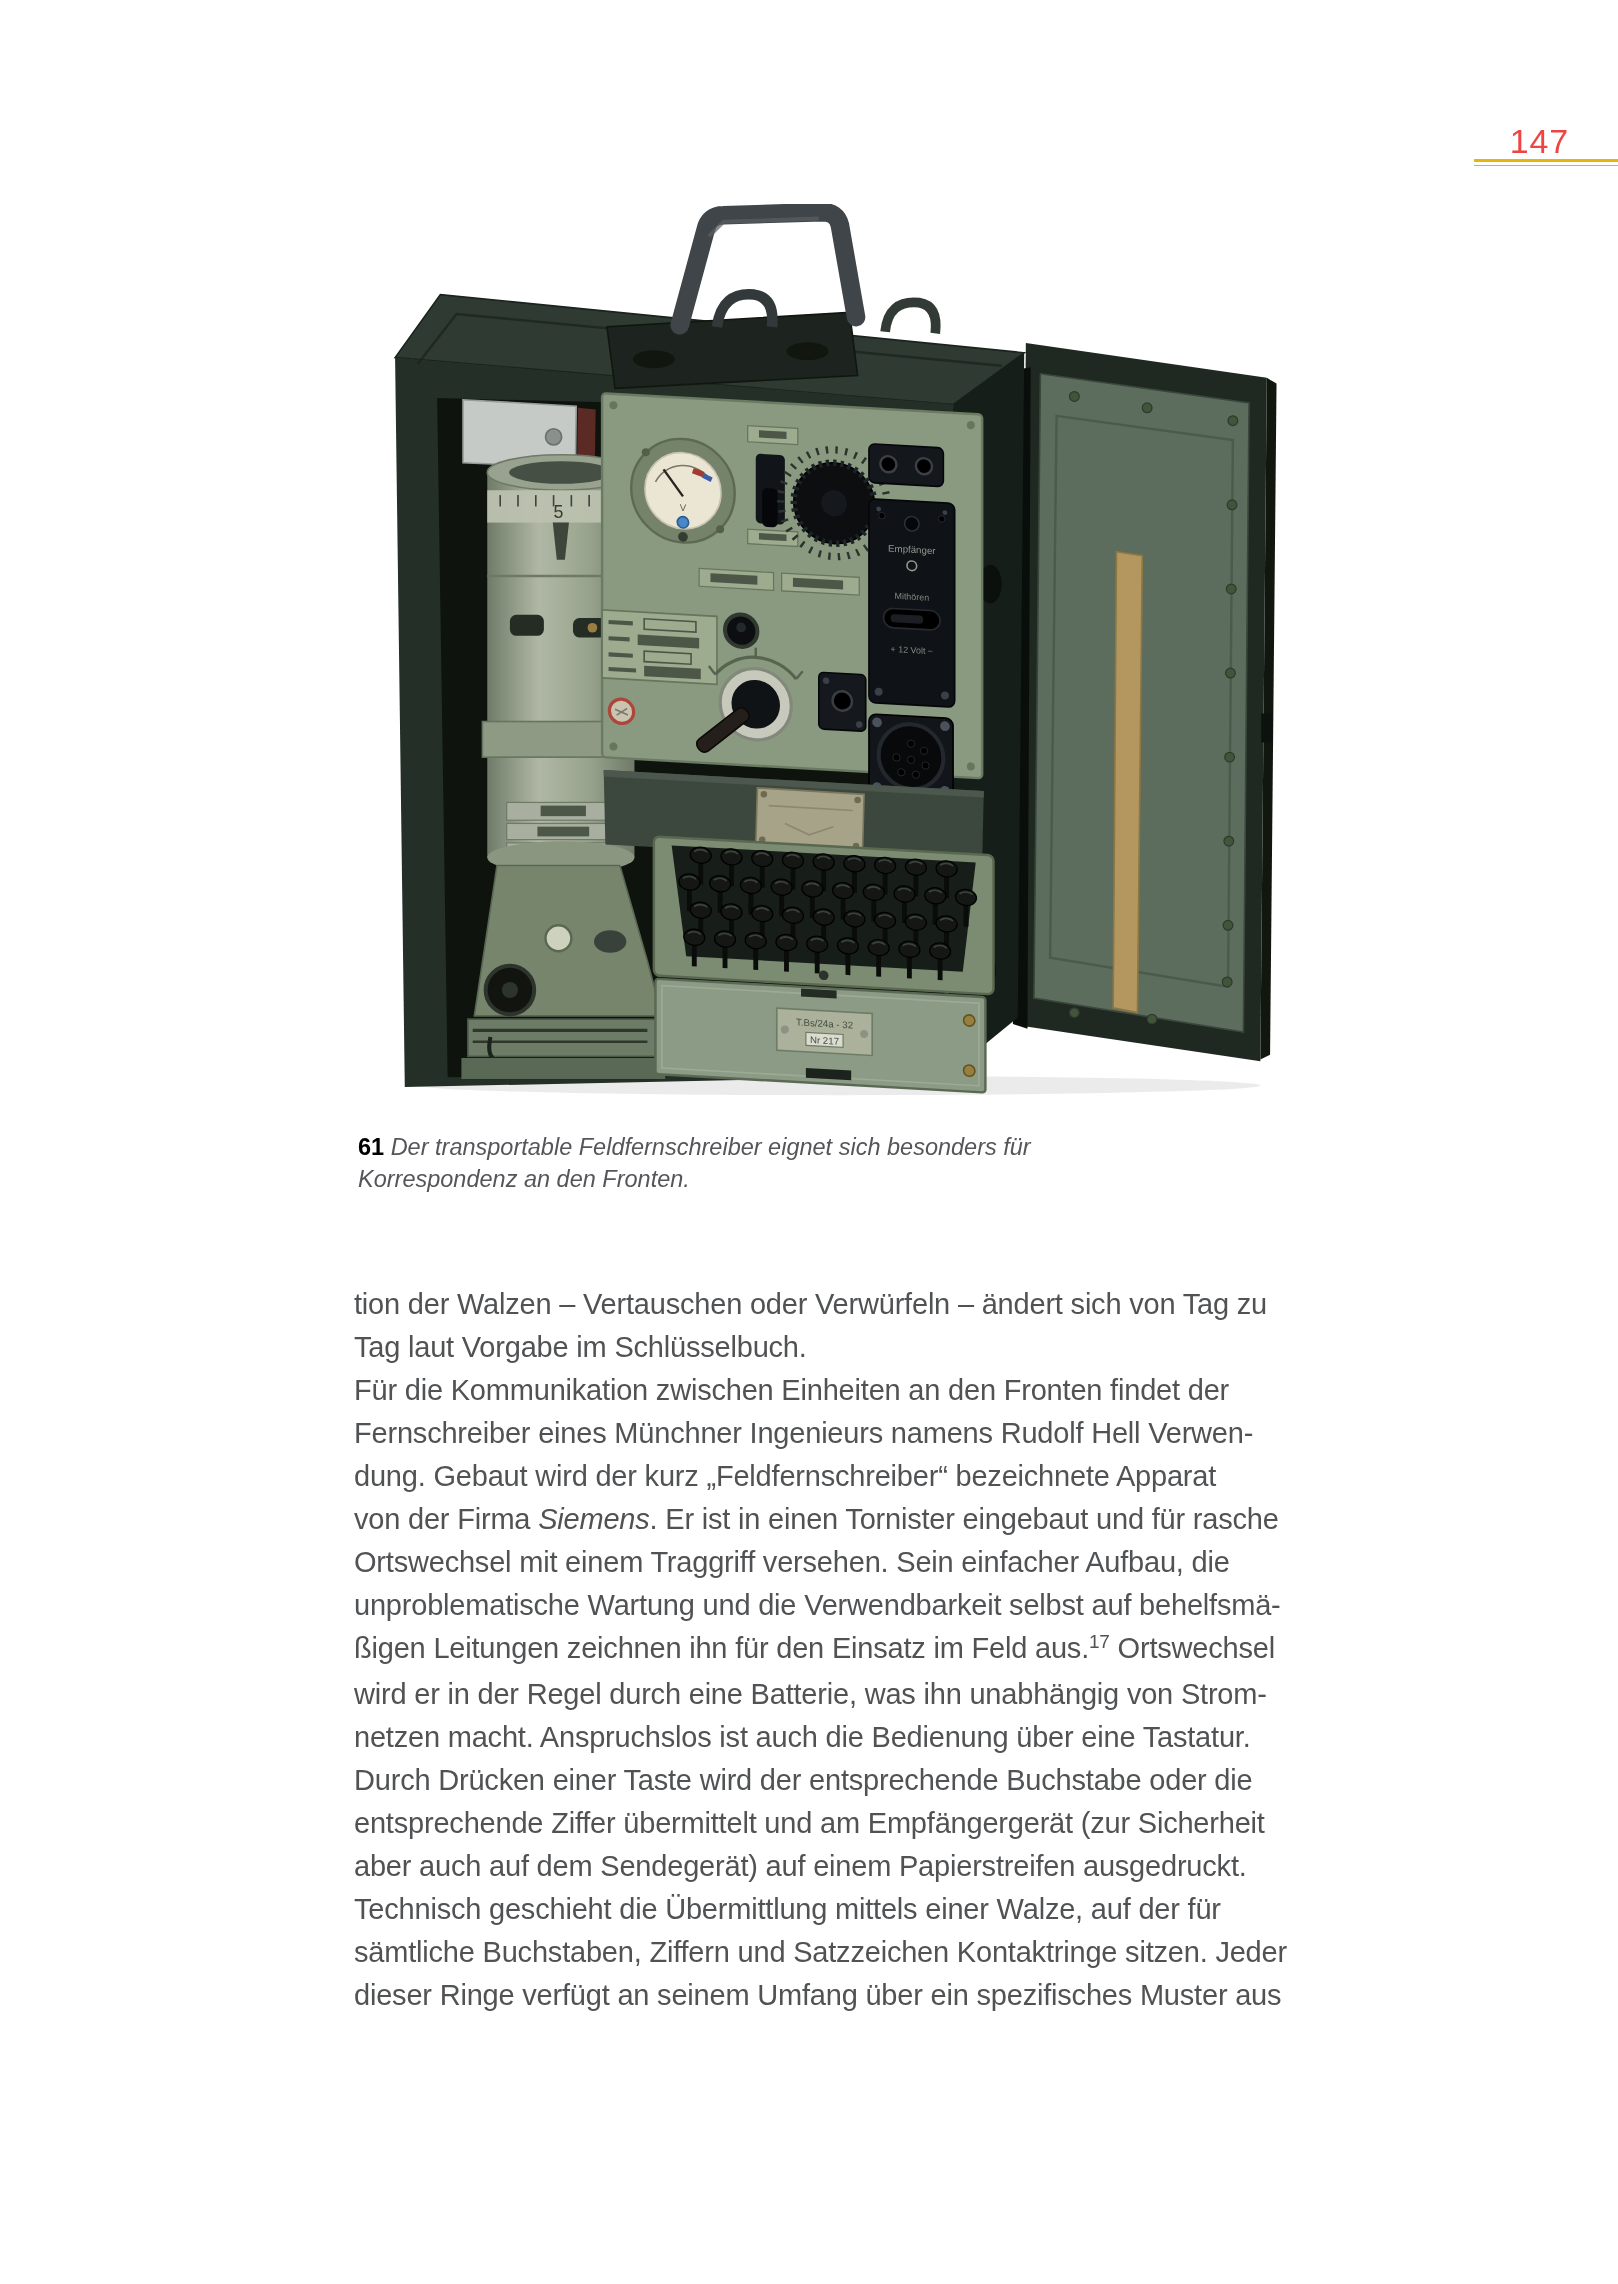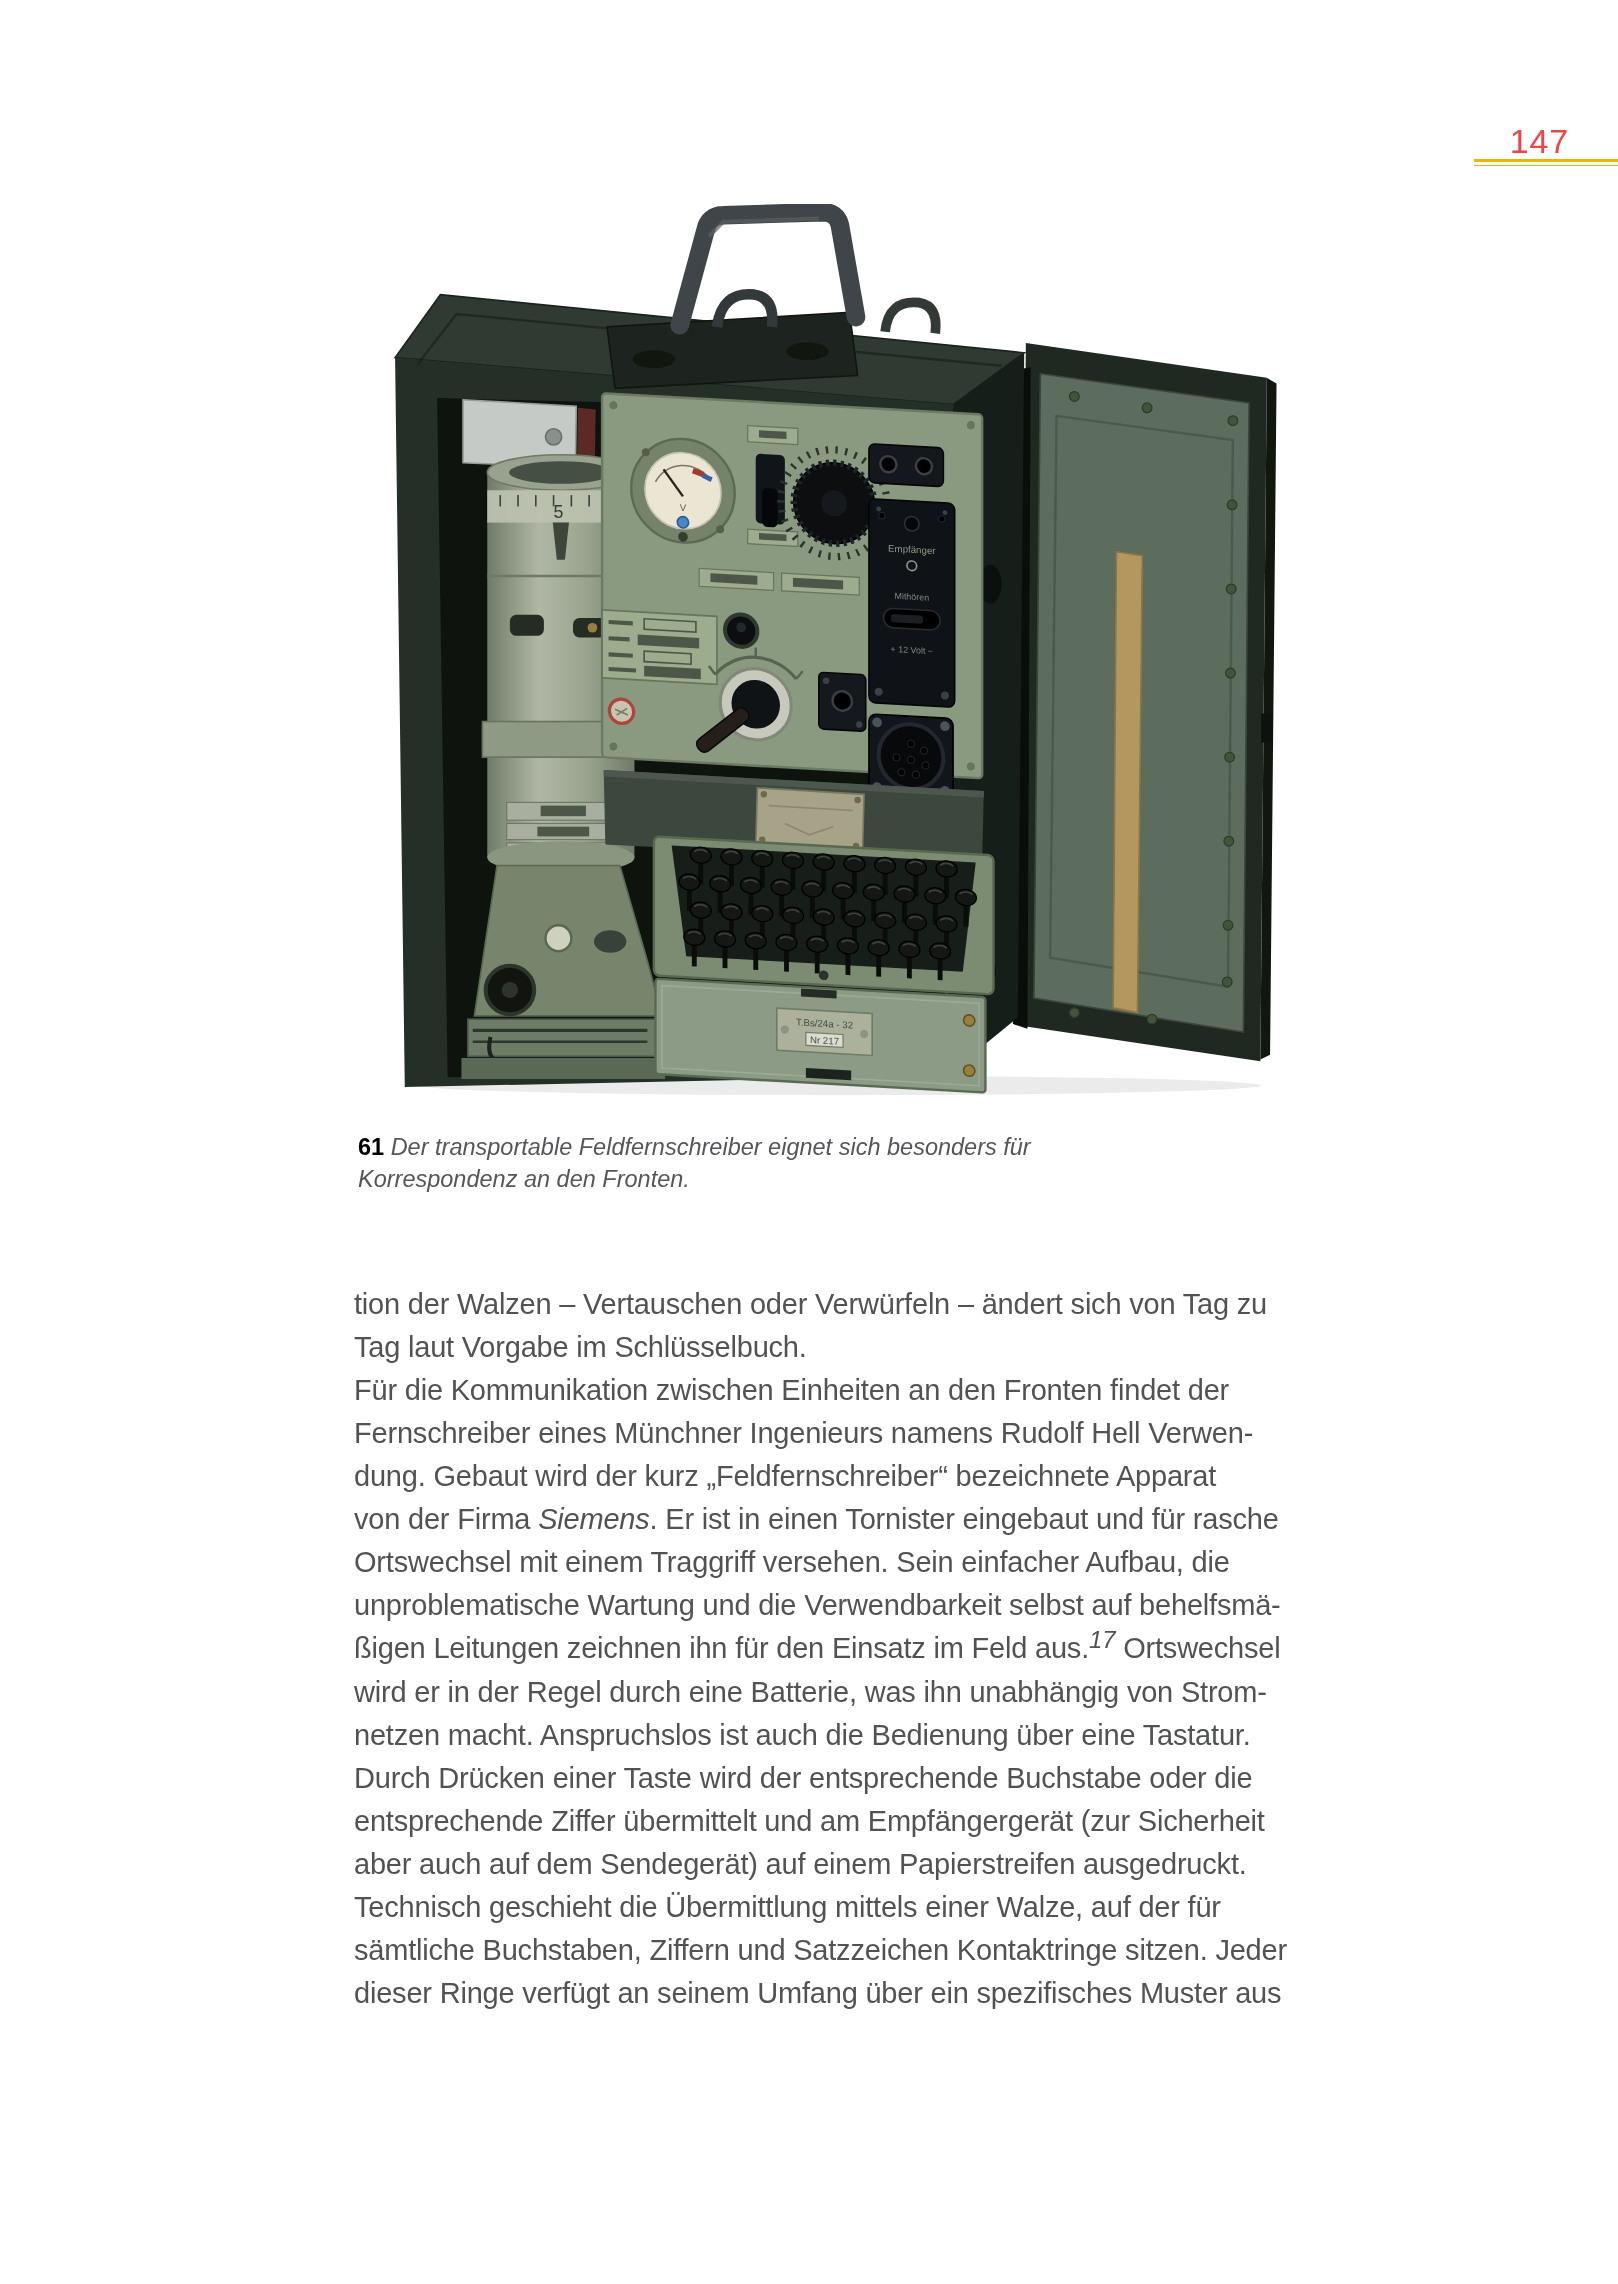--- a/index.html
+++ b/index.html
@@ -22,21 +22,21 @@
     font-size:23.5px; line-height:32px; font-style:italic; color:#55565a;
   }
   .caption .caption-number{ font-style:normal; font-weight:bold; color:#000000; padding-right:6.5px; }
 
   .body-text{
     position:absolute; left:354px; top:1283px; width:1084px;
     font-size:29px; line-height:43px; color:#515254; letter-spacing:-0.2px;
   }
   .bline{ white-space:pre-wrap; }
   .bline span.i{ font-style:italic; }
-  .bline span.sup{ font-size:24px; position:relative; top:-10.5px;font-style:italic; }
+  .bline span.sup{ font-size:19px; position:relative; top:-10.5px; }
 
   svg text{ font-family:"Liberation Sans", sans-serif; }
 </style>
 </head>
 <body>
 
 <div class="page">
 
   <div class="page-number">147</div>
   <div class="page-rule">

